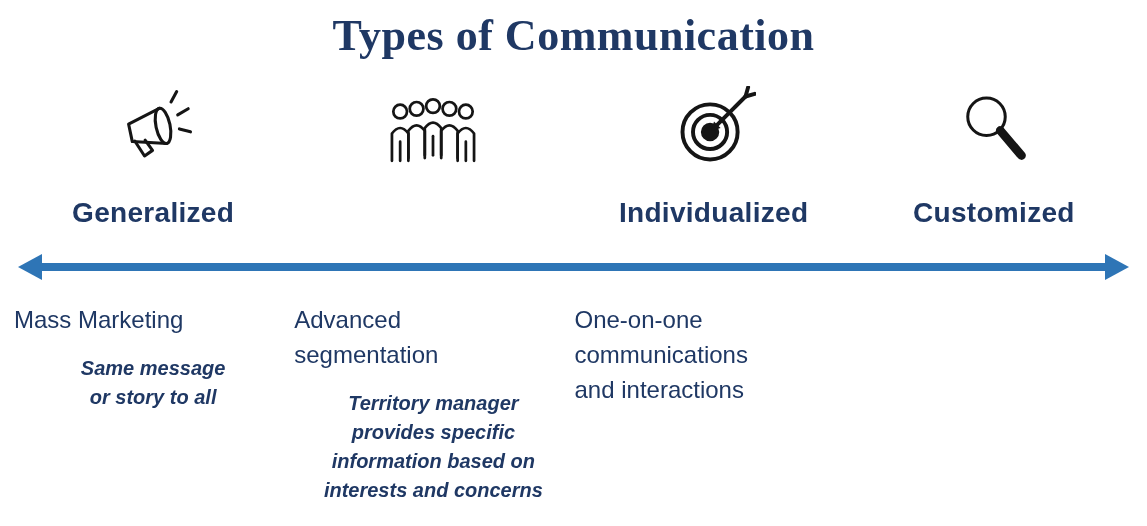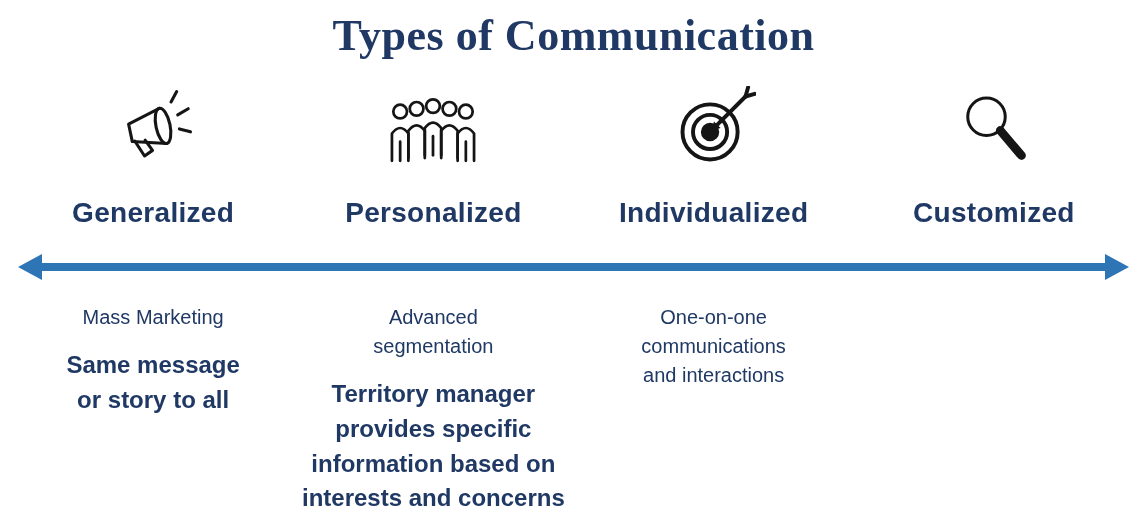--- a/index.html
+++ b/index.html
@@ -72,30 +72,30 @@
   }
   .bar {
     flex: 1;
     height: 8px;
     background: var(--arrow, #2e75b6);
     margin: 0 -2px;
   }
 
   .body-row { margin-top: 22px; }
   .summary {
+    font-size: 24px;
+    line-height: 1.45;
+    color: var(--body, #1f3864);
+    white-space: pre-line;
+  }
+  .detail {
     text-align: center;
     font-size: 20px;
     line-height: 1.45;
-    color: var(--body, #1f3864);
-    white-space: pre-line;
-  }
-  .detail {
-    text-align: center;
-    font-size: 24px;
-    line-height: 1.45;
+    font-style: italic;
     font-weight: 600;
     color: var(--body, #1f3864);
     white-space: pre-line;
     margin-top: 16px;
   }
   svg { display: block; }
 </style>
 </head>
 <body>
 
@@ -138,21 +138,20 @@
             <path d="M56 52 L56 32 Q62 24 68 32 L68 52"></path>
             <path d="M62 38 L62 52"></path>
 
             <circle cx="26" cy="14" r="5"></circle>
             <path d="M20 50 L20 30 Q26 22 32 30 L32 50"></path>
             <circle cx="50" cy="14" r="5"></circle>
             <path d="M44 50 L44 30 Q50 22 56 30 L56 50"></path>
           </svg>
         </span>
       </div>
-      <div class="heading">Personalized</div>
     </div>
 
     <div>
       <div class="icon-cell">
         <span class="icon">
           <svg width="84" height="84" viewBox="0 0 64 64" fill="none" stroke="currentColor" stroke-width="3" stroke-linecap="round" stroke-linejoin="round">
             <circle cx="29" cy="35" r="21"></circle>
             <circle cx="29" cy="35" r="13"></circle>
             <circle cx="29" cy="35" r="5.5" fill="currentColor"></circle>
             <line x1="56" y1="8" x2="34" y2="30"></line>

